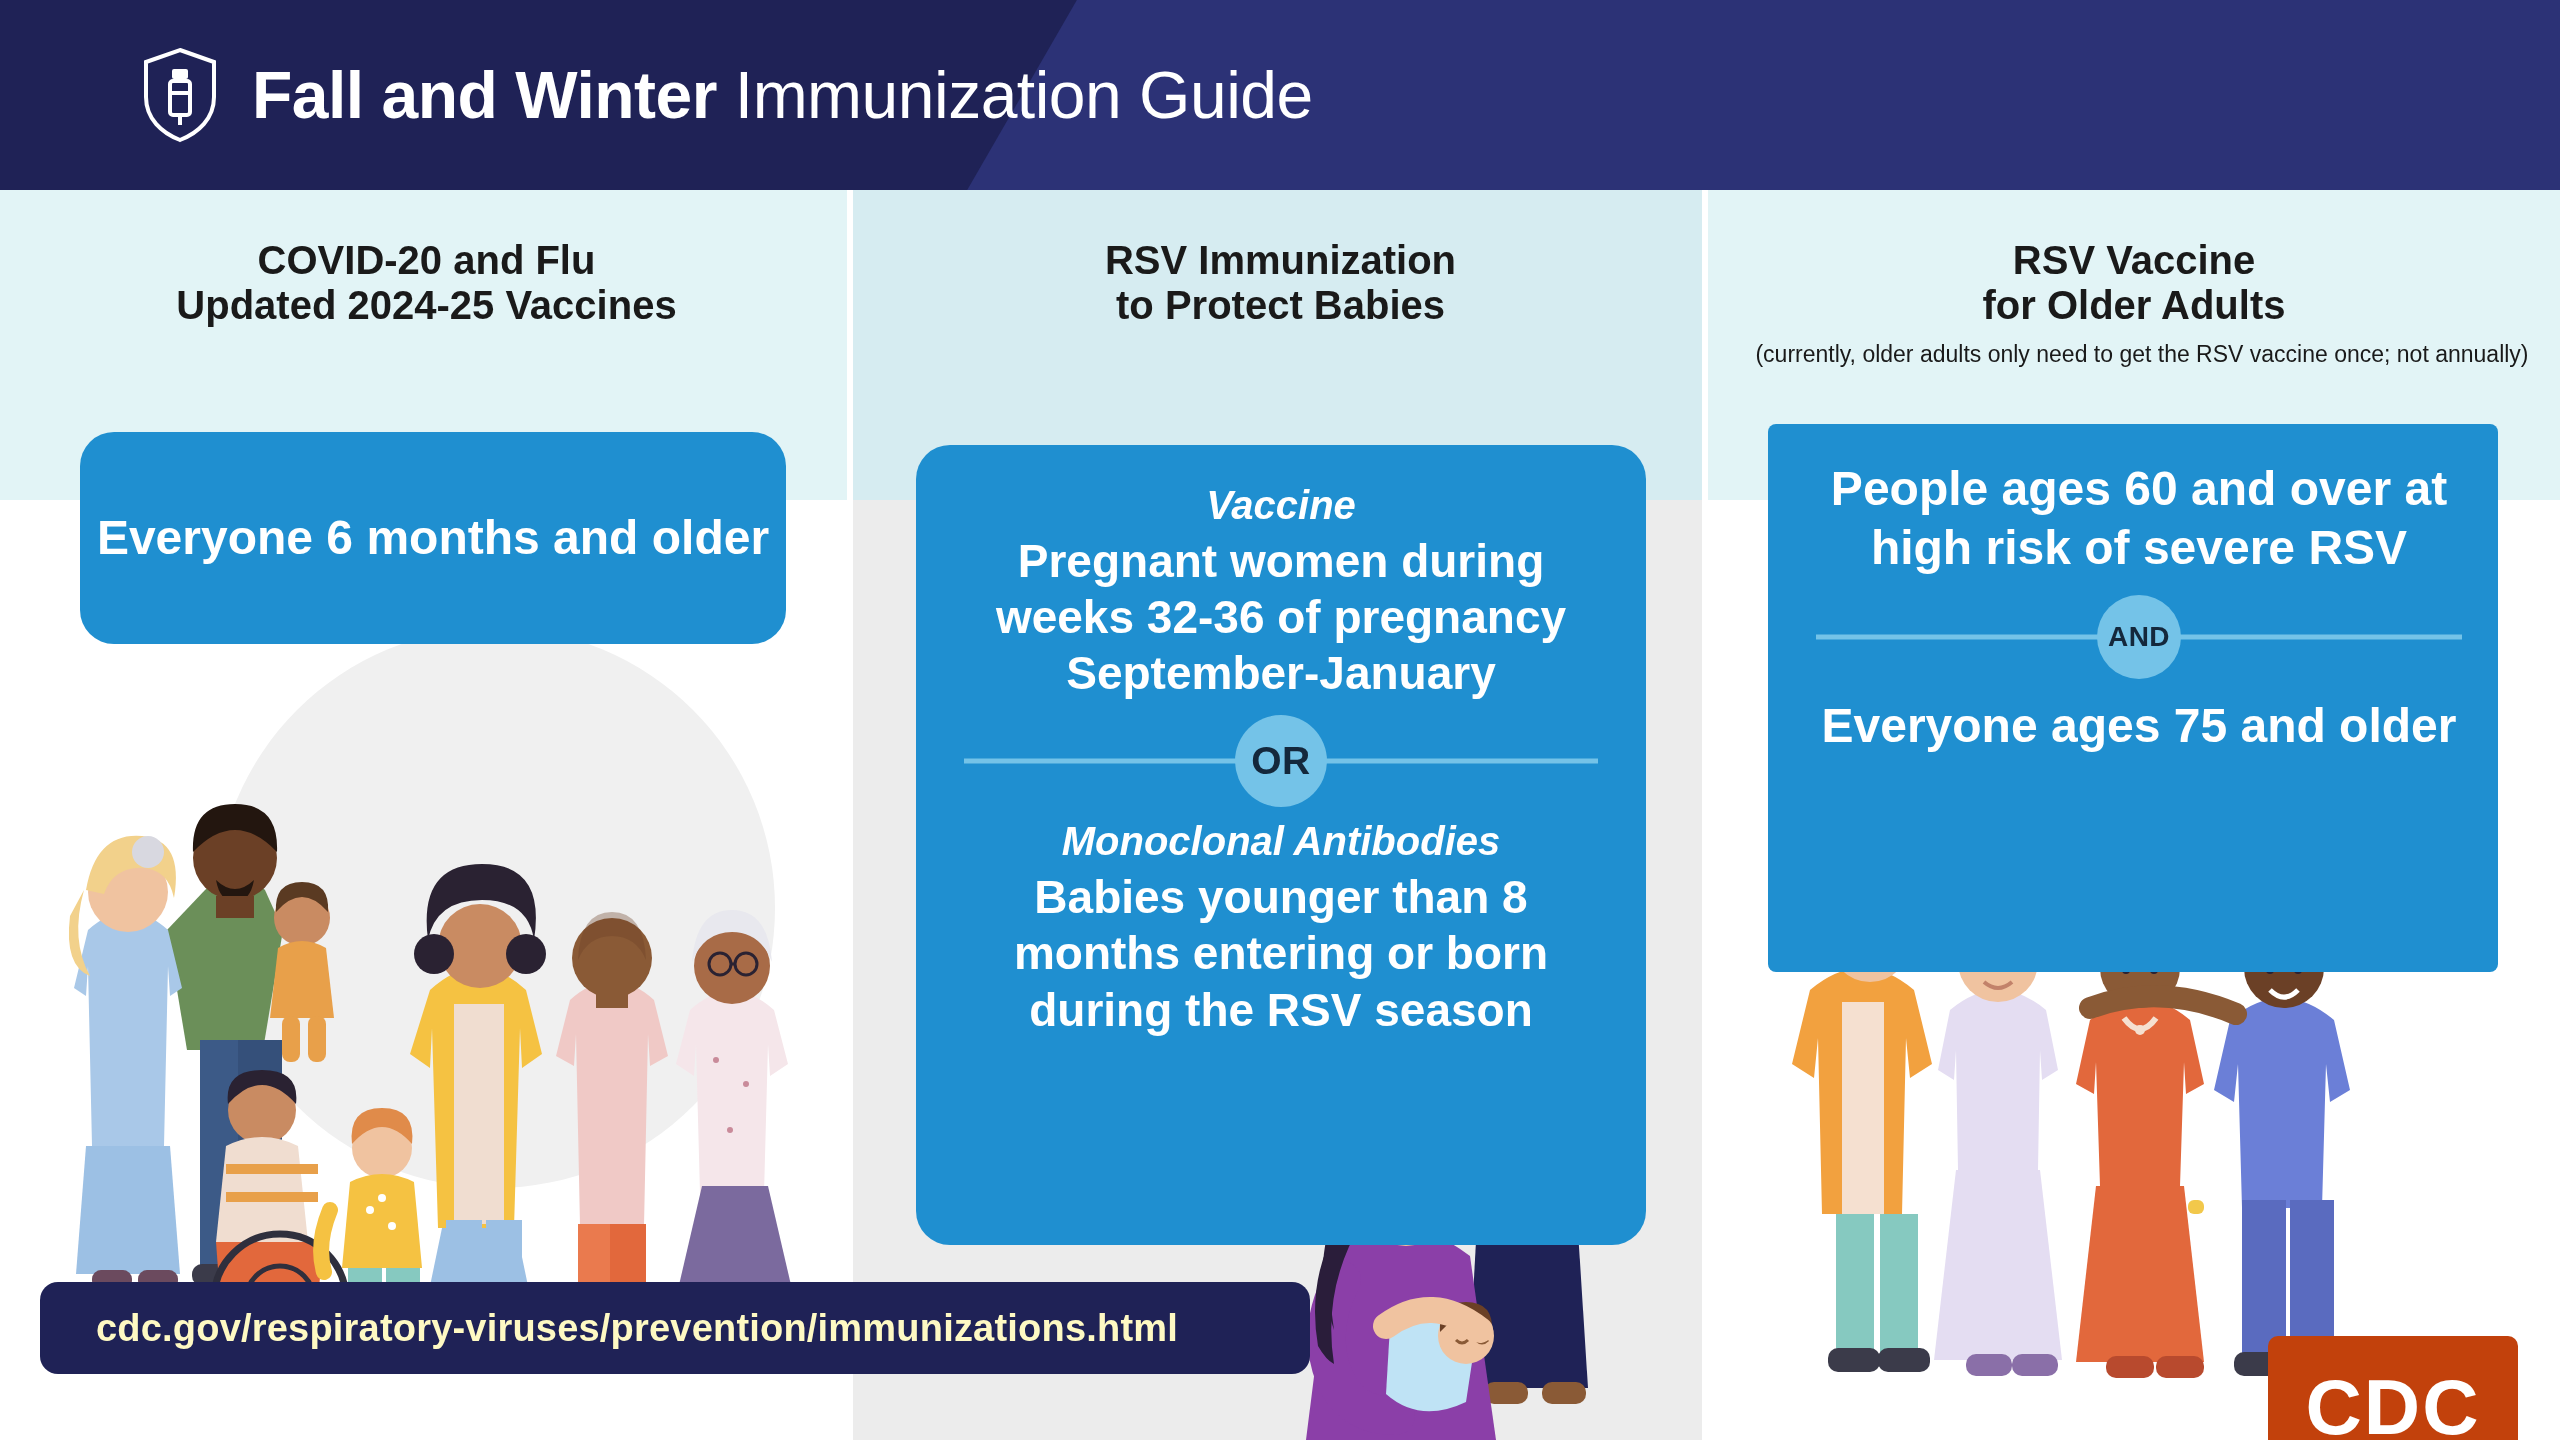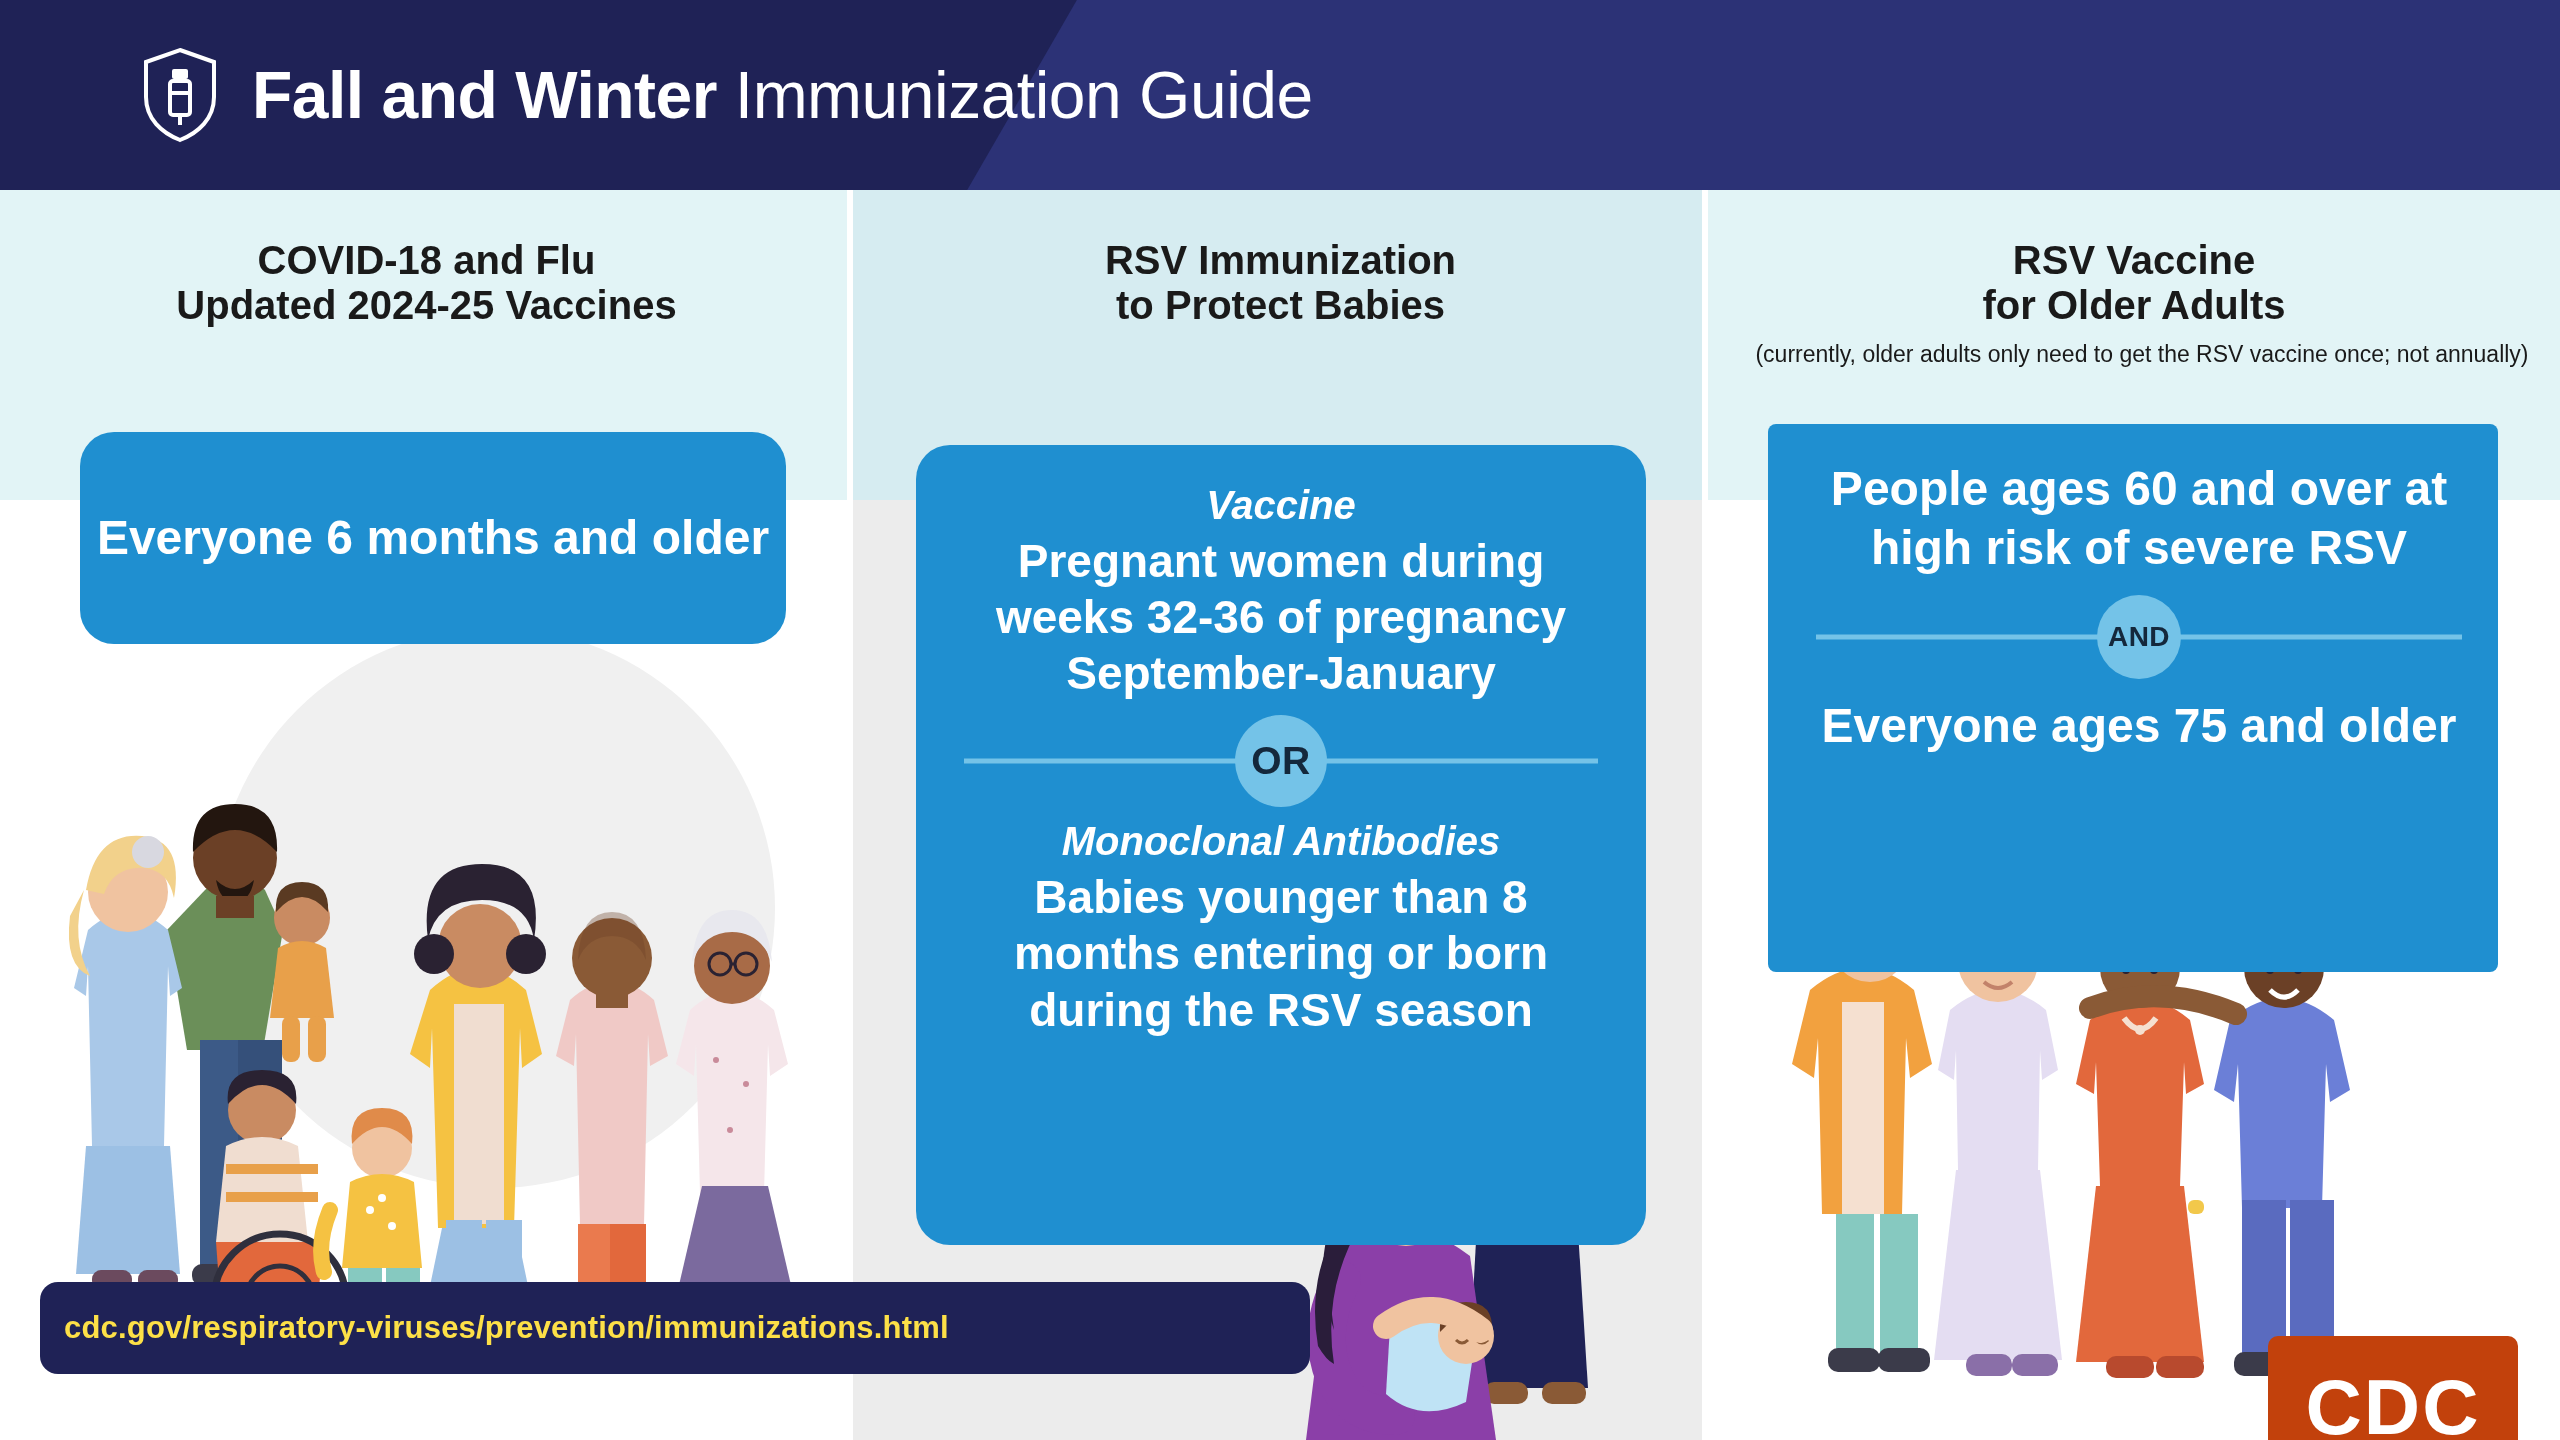--- a/index.html
+++ b/index.html
@@ -113,21 +113,21 @@
   .divider3{height:84px;margin:18px 0 18px 0;}
   .divider3 .bubble{width:84px;height:84px;font-size:28px;}
 
   
   .urlbar{
     position:absolute;left:40px;top:1282px;width:1270px;height:92px;
     background:#1f2256;border-radius:18px;
     display:flex;align-items:center;
   }
   .urlbar span{
-    margin-left:24px;color:#fde047;font-size:31px;font-weight:bold;
+    margin-left:56px;color:#fef9c3;font-size:38px;font-weight:bold;
     letter-spacing:0.2px;
   }
 
   
   .cdc-logo{
     position:absolute;left:2268px;top:1336px;width:250px;height:170px;
     background:#c2410c;border-radius:10px;overflow:hidden;
   }
   .cdc-logo .cdc-text{
     position:absolute;left:0;top:26px;width:250px;text-align:center;
@@ -367,21 +367,21 @@
           <line x1="38" y1="68" x2="38" y2="78" stroke="#ffffff" stroke-width="4"></line>
         </svg>
       </div>
       <div class="header-title">
         <span class="bold">Fall and Winter</span><span class="light"> Immunization Guide</span>
       </div>
     </div>
   </div>
 
   <div class="col-title col1-title">
-    <div>COVID-18 and Flu</div>
+    <div>COVID-20 and Flu</div>
     <div>Updated 2024-25 Vaccines</div>
   </div>
   <div class="card card1">
     <div>Everyone 6 months and older</div>
   </div>
 
   <div class="col-title col2-title">
     <div>RSV Immunization</div>
     <div>to Protect Babies</div>
   </div>

